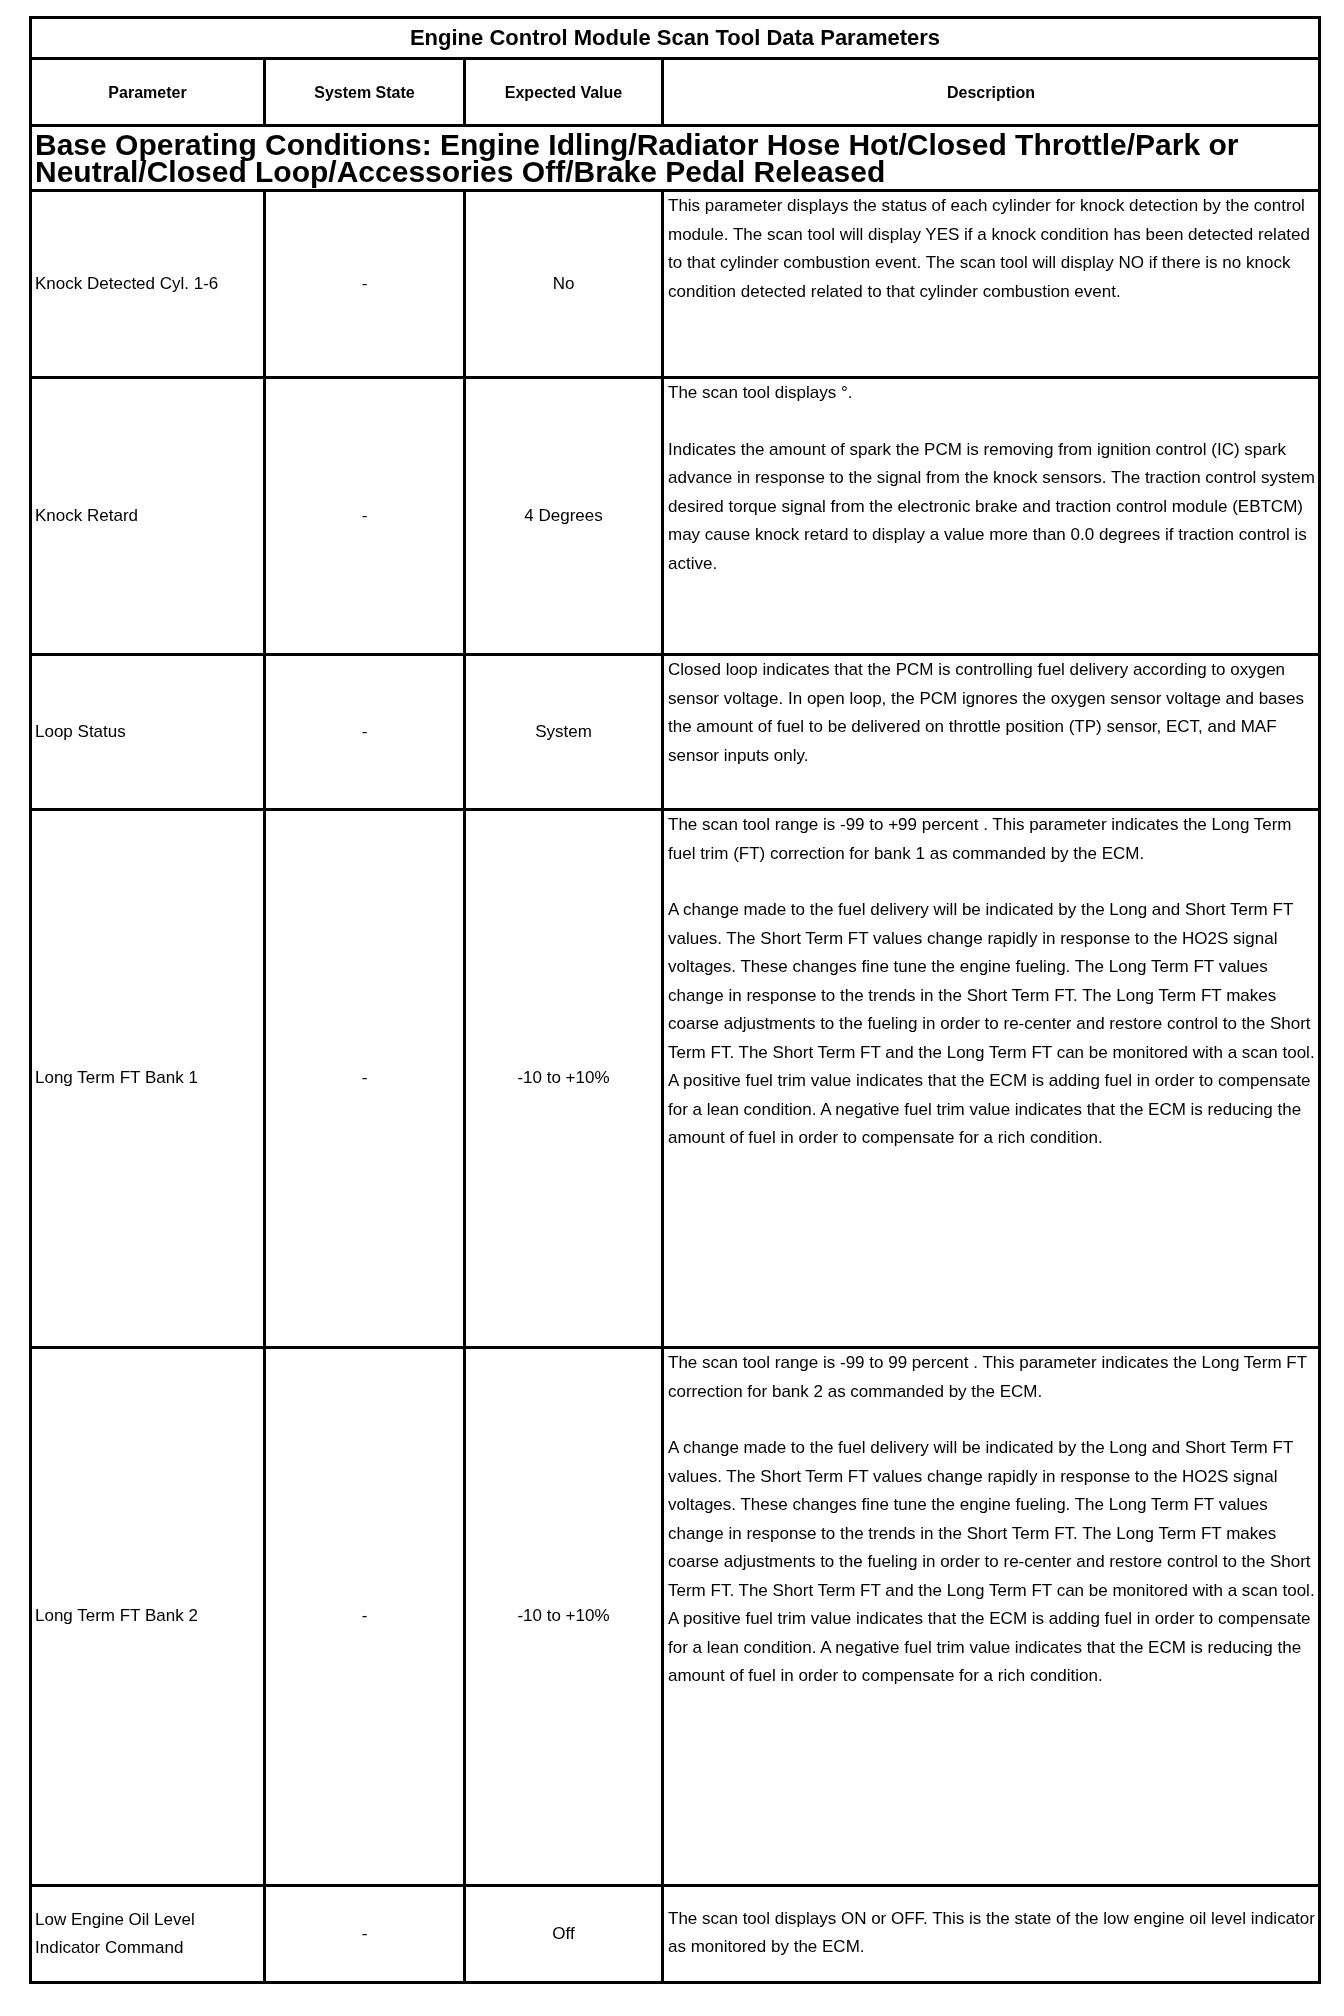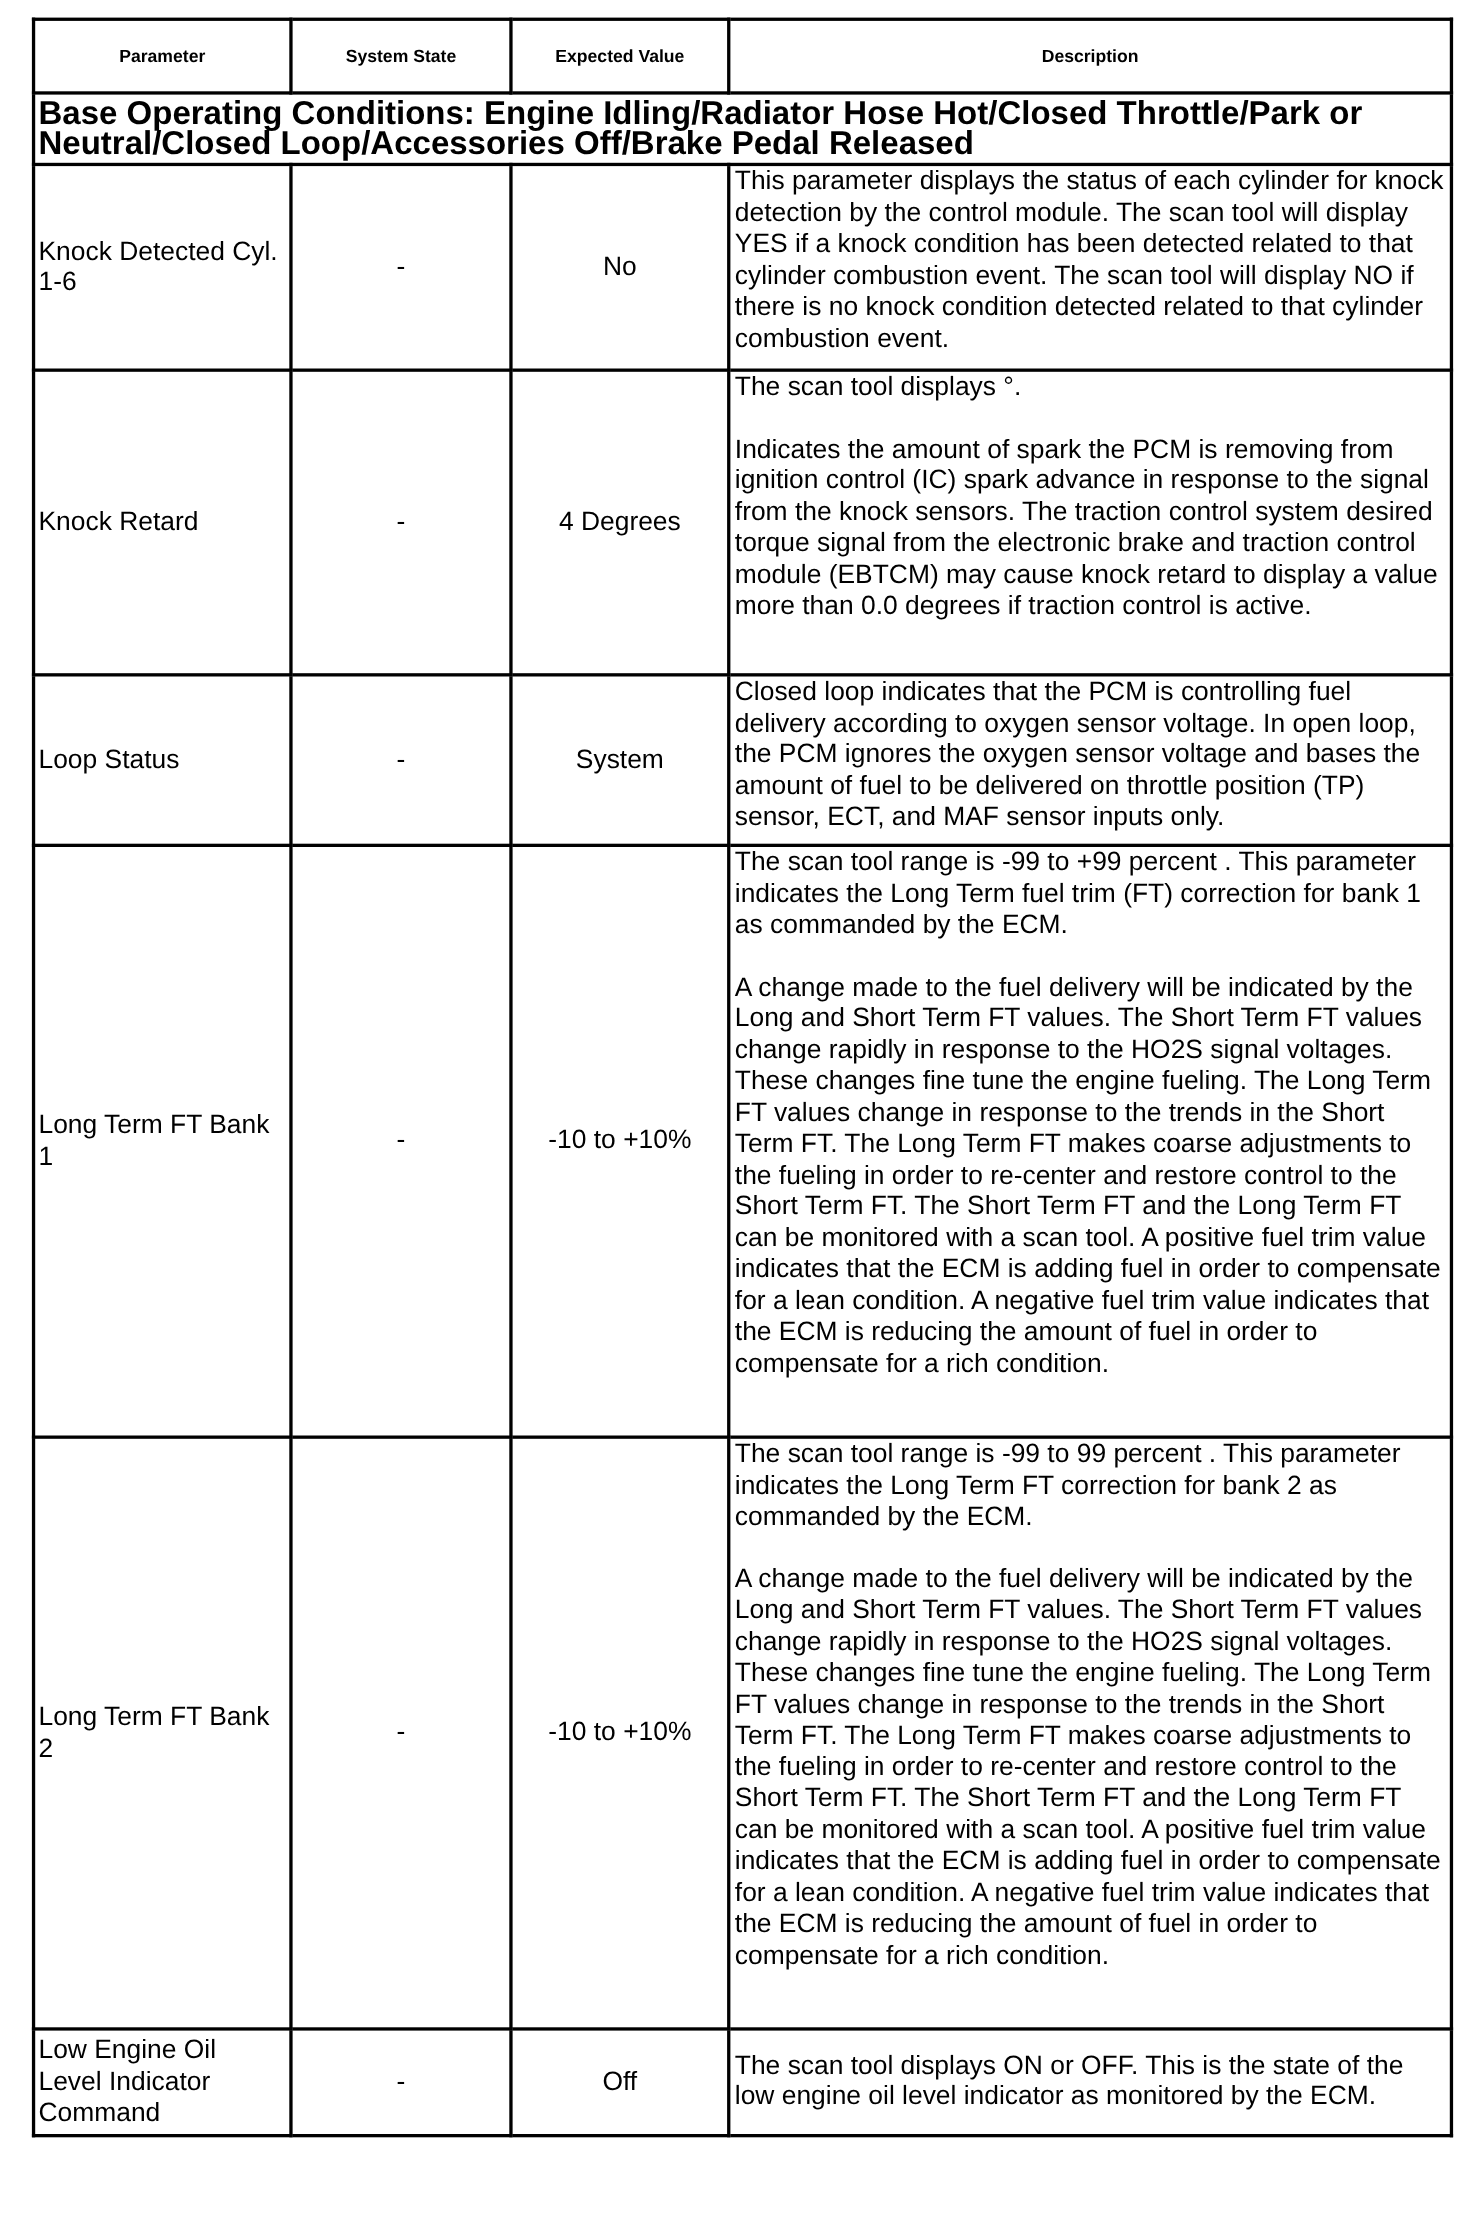--- a/index.html
+++ b/index.html
@@ -5,40 +5,43 @@
   html, body { margin:0; padding:0; background:#ffffff; }
   body { width:1344px; height:2016px; position:relative; overflow:hidden;
          font-family:"Liberation Sans", sans-serif; color:#000; }
   table.scan { position:absolute; left:29px; top:16px; width:1289px;
                border-collapse:collapse; table-layout:fixed; }
   table.scan td, table.scan th { border:3px solid #000; padding:0 3px; vertical-align:middle; }
   col.c1 { width:234px; } col.c2 { width:200px; } col.c3 { width:198px; } col.c4 { width:657px; }
   .title-row th { height:38px; font-size:22px; font-weight:bold; text-align:center; border-width:2px 3px 3px 3px; }
   .head-row th { height:64px; font-size:16px; font-weight:bold; text-align:center; vertical-align:bottom; padding-bottom:4px; line-height:27px; }
   .base-row td { height:62px; font-size:30px; font-weight:bold; line-height:27px; padding:2px 4px; border-top-width:5px; border-bottom-width:5px; }
-  .data-row td { font-size:24px; line-height:28.5px; border-bottom-width:5px; }
+  .data-row td { font-size:17px; line-height:28.5px; border-bottom-width:5px; }
   .data-row td.param { text-align:left;margin-top:24px; }
   .data-row td.state, .data-row td.expected { text-align:center; }
   .data-row td.desc { padding:0 3px 2px 4px; vertical-align:top; }
   .desc p { margin:0; }
   .desc p + p { margin-top:28px; }
   .r1 td { height:182px; } .r2 td { height:272px; } .r3 td { height:150px; }
   .r4 td { height:533px; } .r5 td { height:533px; } .r6 td { height:92px; }
 </style>
 </head>
 <body>
 
 <table class="scan">
   <colgroup>
       <col class="c1">
       <col class="c2">
       <col class="c3">
       <col class="c4">
     </colgroup>
   <tbody>
+      <tr class="title-row">
+    <th colspan="4">Engine Control Module Scan Tool Data Parameters</th>
+  </tr>
   <tr class="head-row">
     <th>Parameter</th>
     <th>System State</th>
     <th>Expected Value</th>
     <th>Description</th>
   </tr>
   <tr class="base-row">
     <td colspan="4">Base Operating Conditions: Engine Idling/Radiator Hose Hot/Closed Throttle/Park or Neutral/Closed Loop/Accessories Off/Brake Pedal Released</td>
   </tr>
 

